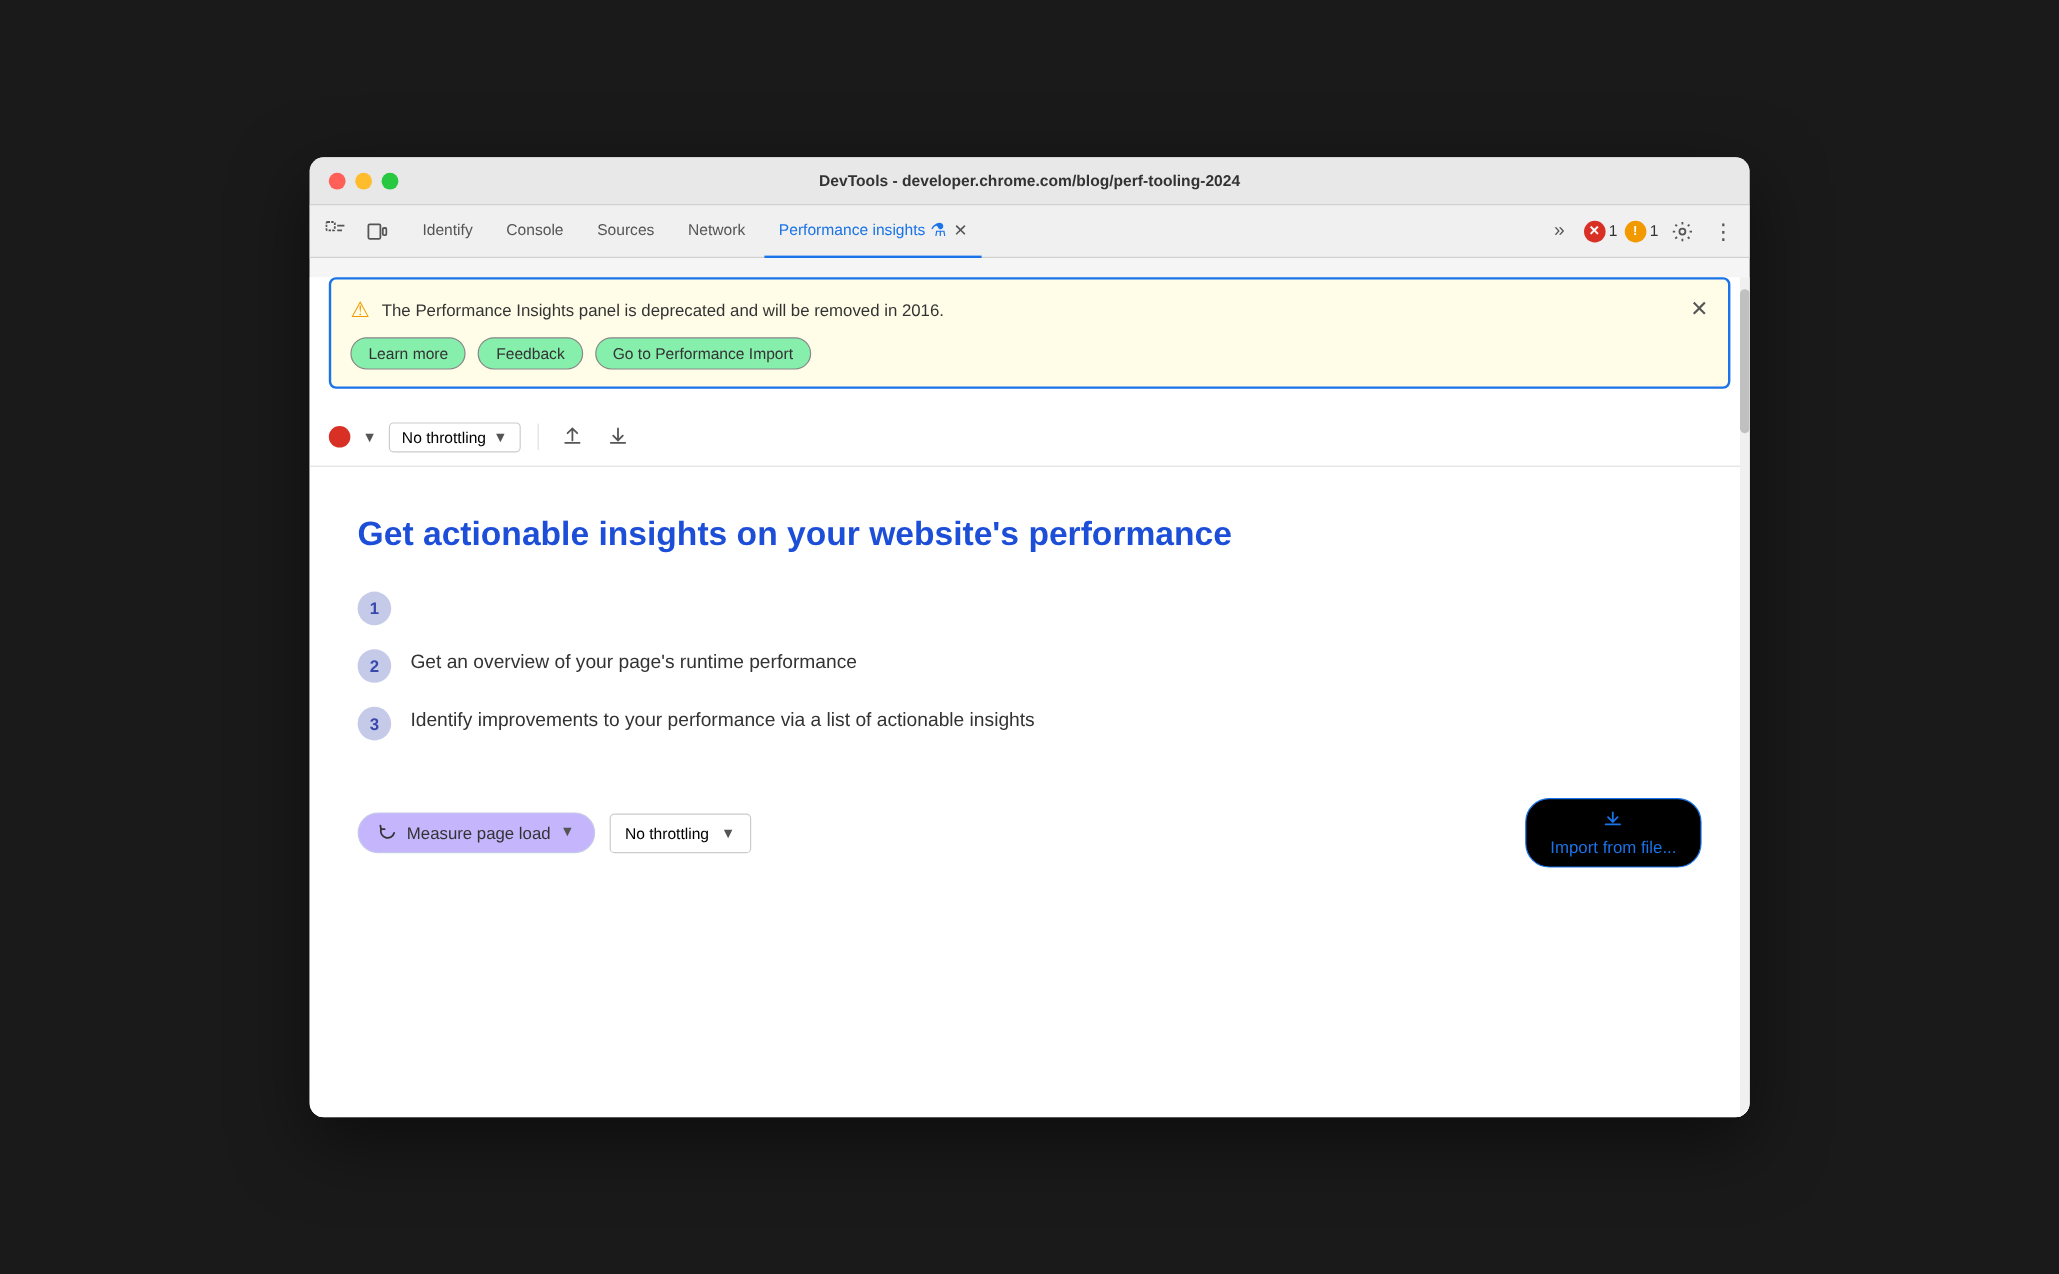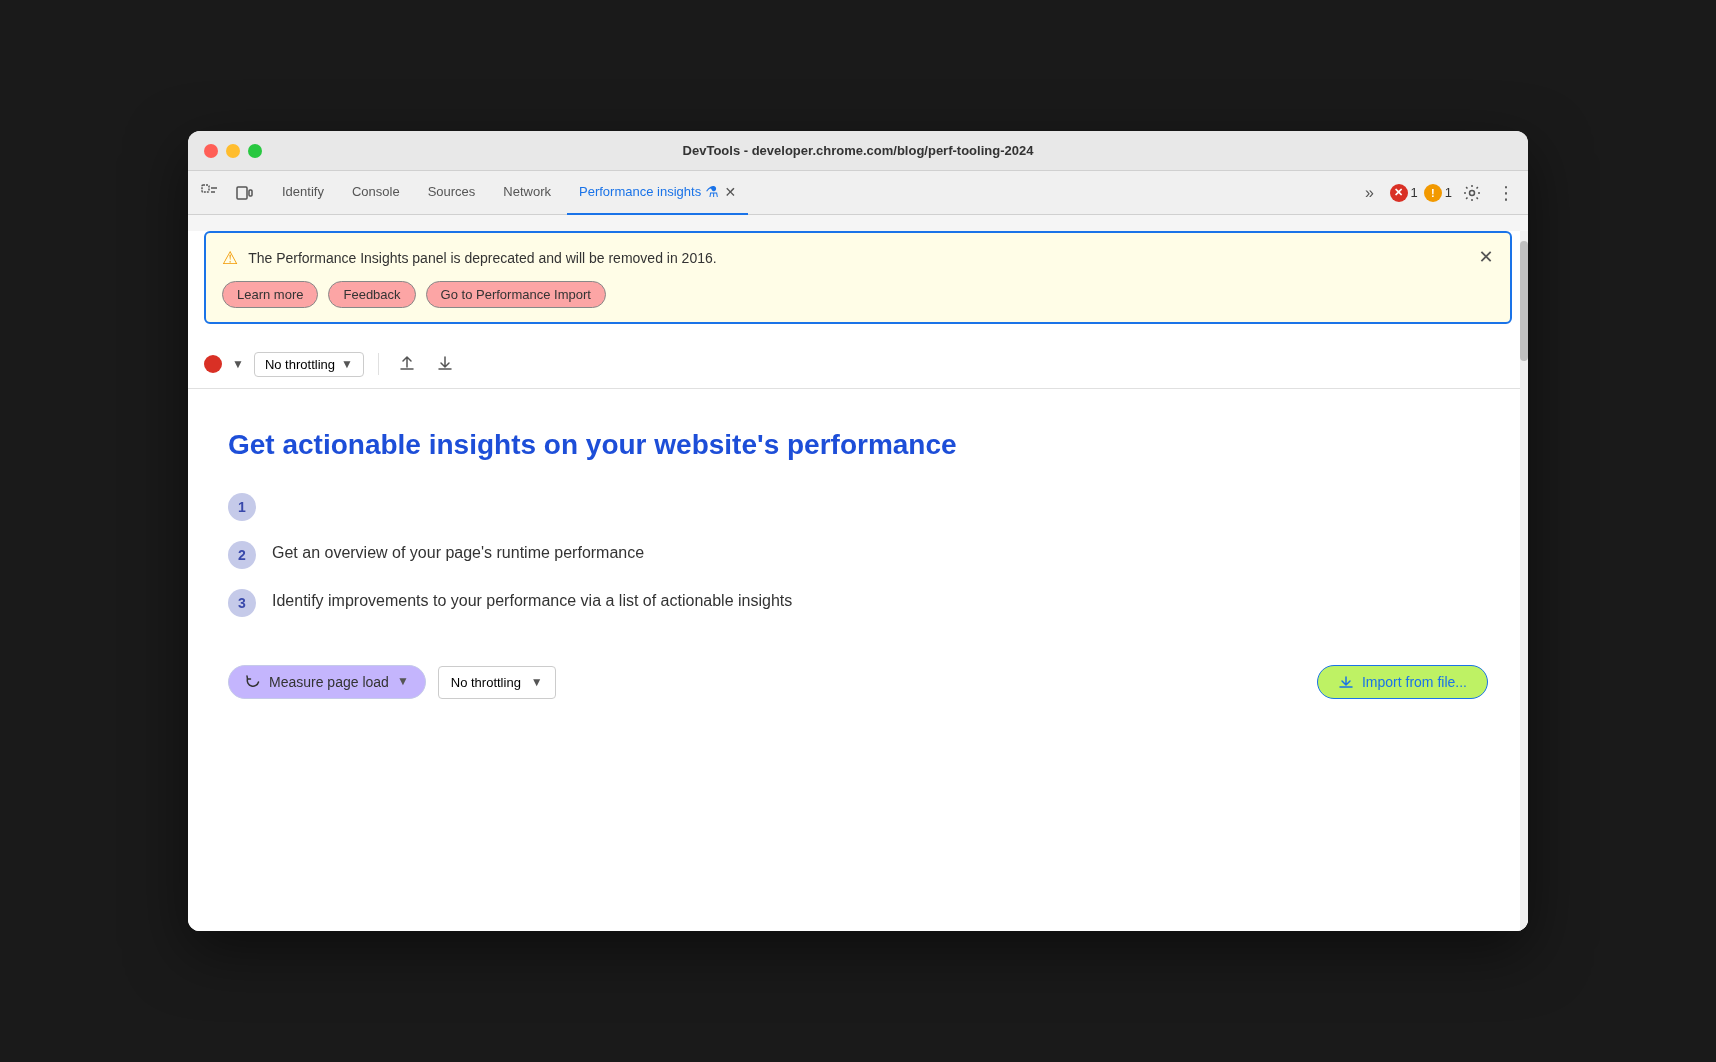--- a/index.html
+++ b/index.html
@@ -5,21 +5,21 @@
     * { box-sizing: border-box; margin: 0; padding: 0; }
     body {
       background: #1a1a1a;
       display: flex;
       justify-content: center;
       align-items: center;
       min-height: 100vh;
       font-family: -apple-system, BlinkMacSystemFont, 'Segoe UI', sans-serif;
     }
     .window {
-      width: 1340px;
+      width: 1200px;
       background: #f0f0f0;
       border-radius: 12px;
       box-shadow: 0 20px 60px rgba(0,0,0,0.5);
       overflow: hidden;
     }
     .titlebar {
       background: #e8e8e8;
       padding: 12px 16px;
       display: flex;
       align-items: center;
@@ -164,21 +164,21 @@
       color: #f29900;
     }
     .banner-buttons {
       display: flex;
       gap: 10px;
     }
     .banner-btn {
       padding: 5px 14px;
       border: 1.5px solid #888;
       border-radius: 14px;
-      background: #fca5a5;
+      background: #86efac;
       font-size: 13px;
       cursor: pointer;
       color: #333;
     }
     .close-btn {
       position: absolute;
       right: 12px;
       top: 12px;
       width: 24px;
       height: 24px;
@@ -305,21 +305,22 @@
       margin-left: auto;
       display: flex;
       align-items: center;
       gap: 8px;
       border: 1.5px solid #1a73e8;
       border-radius: 20px;
       padding: 8px 20px;
       font-size: 14px;
       cursor: pointer;
       color: #1a73e8;
-      background: #bef264;
+      background: #000000;
+      flex-direction: column;
     }
     .scrollbar {
       position: absolute;
       right: 0;
       top: 0;
       width: 8px;
       height: 100%;
       background: #f0f0f0;
     }
     .scrollbar-thumb {

